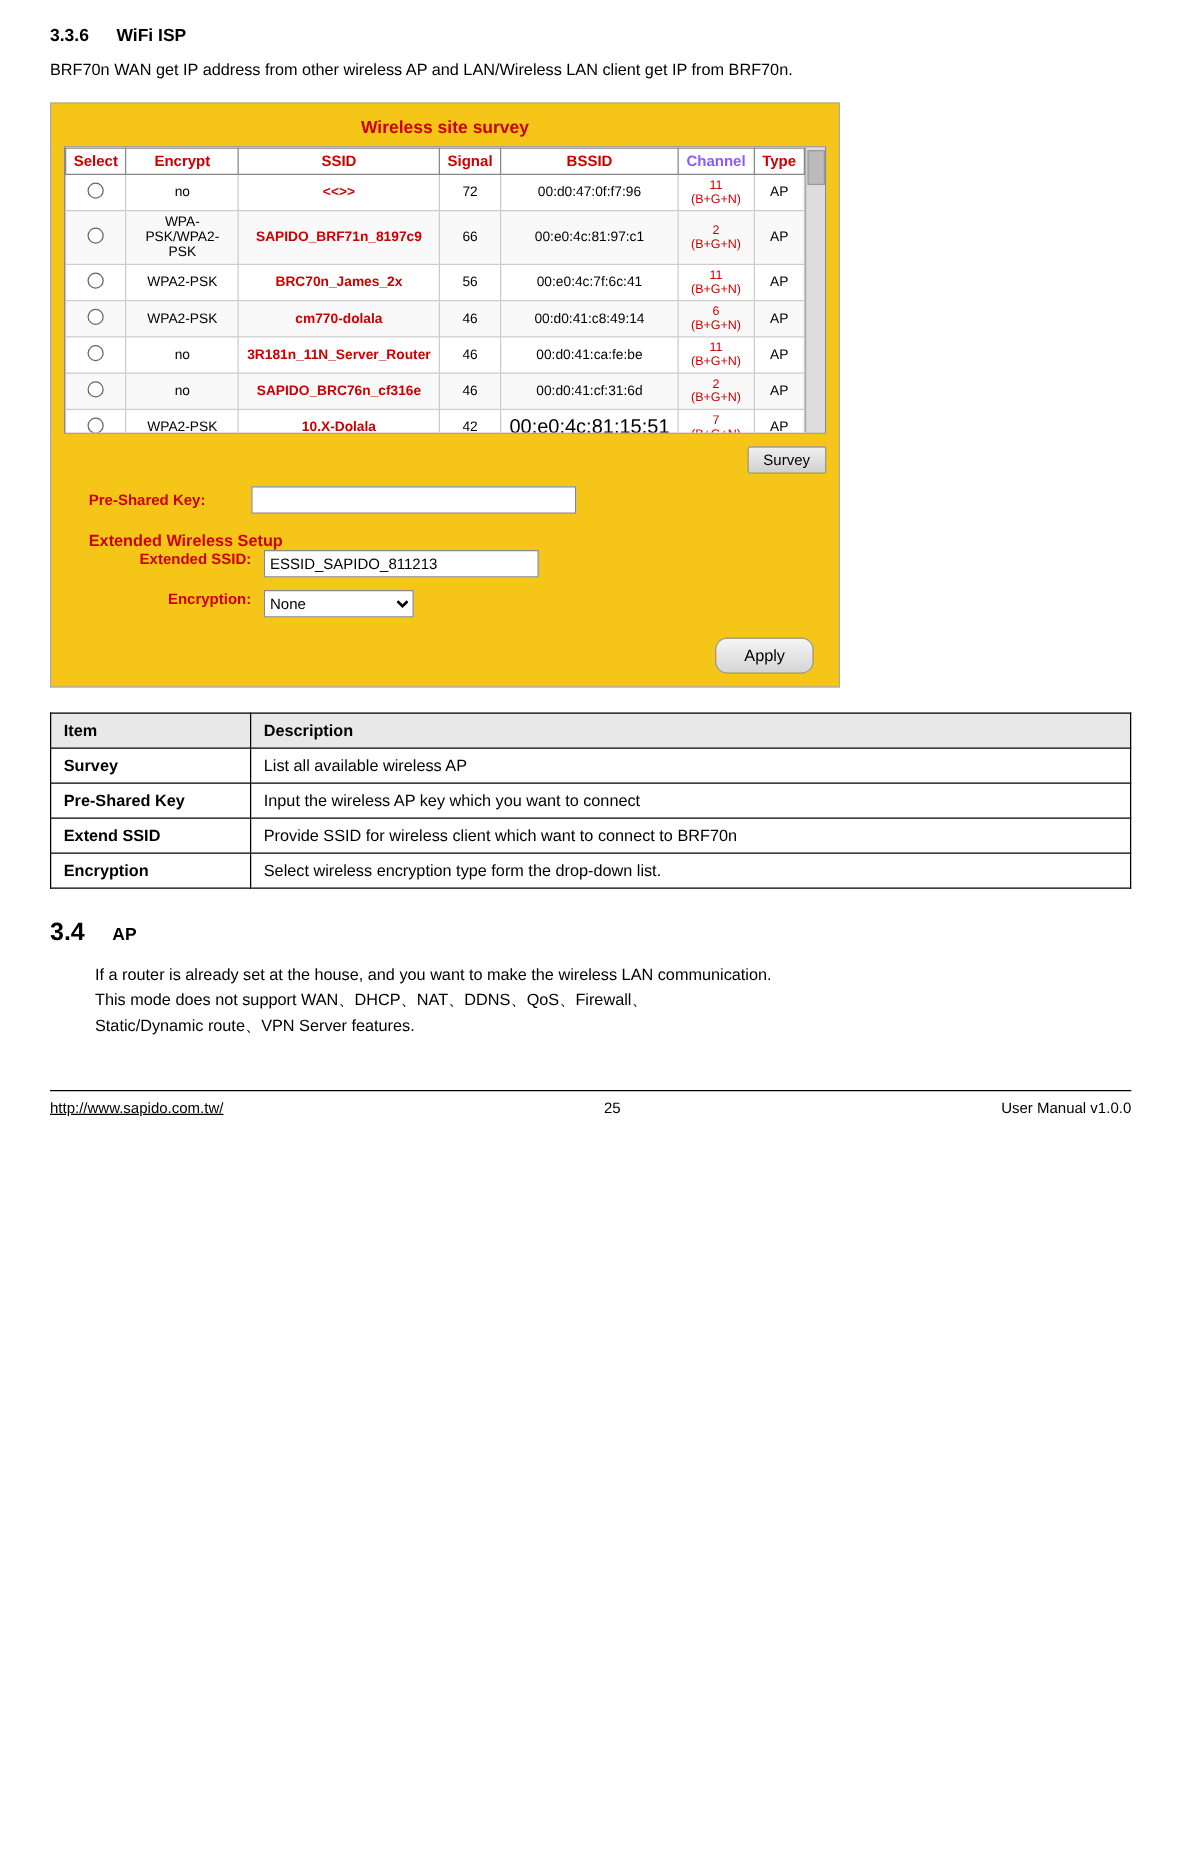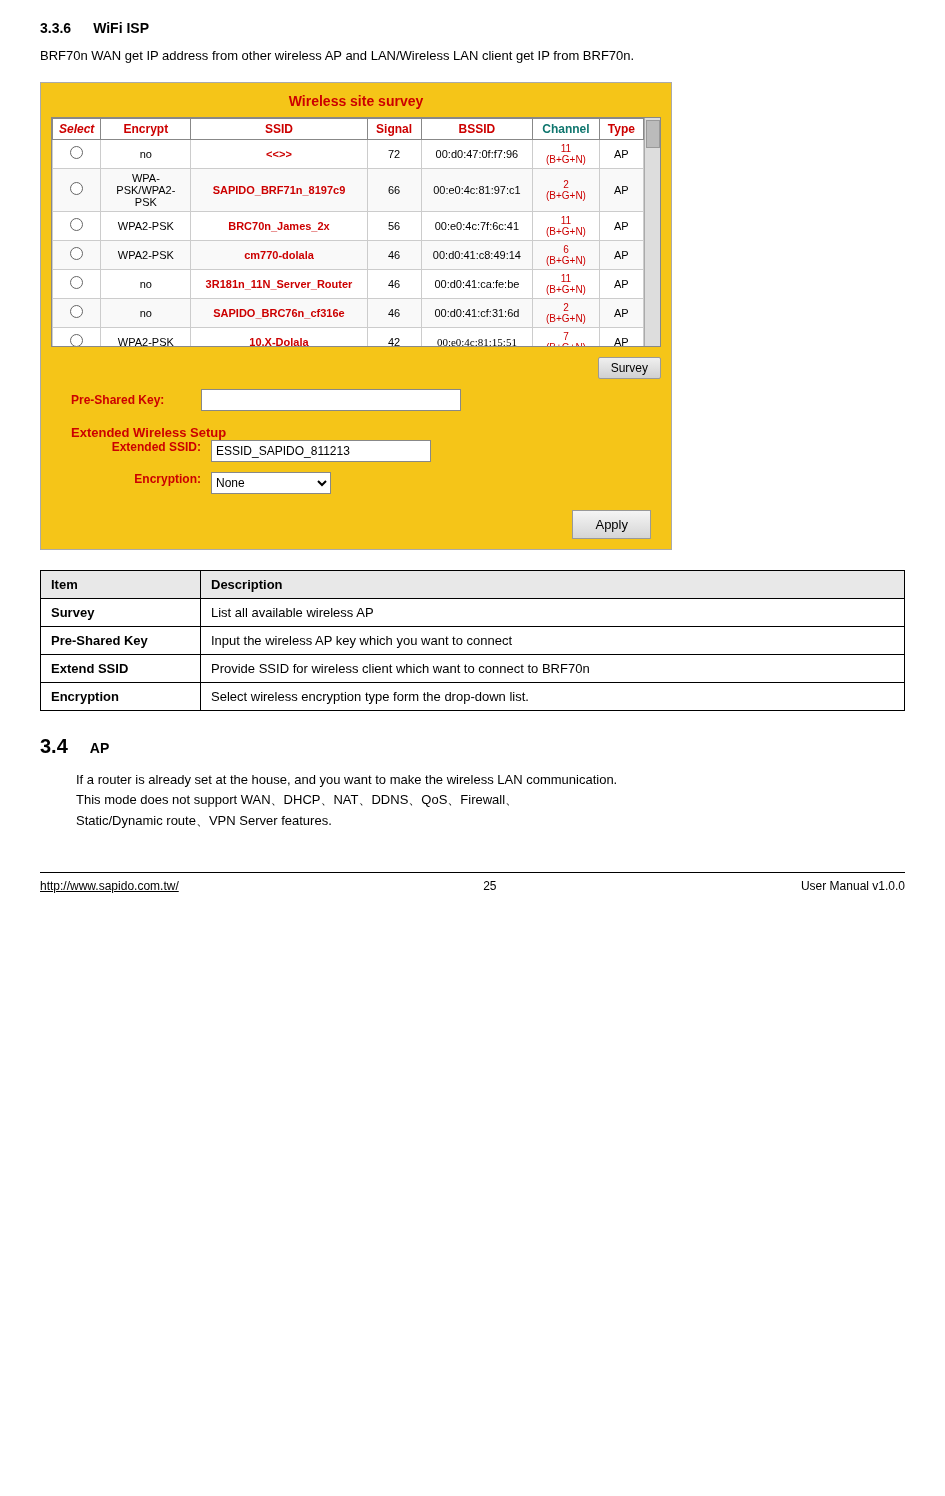--- a/index.html
+++ b/index.html
@@ -139,21 +139,21 @@
       justify-content: flex-end;
       margin-top: 16px;
       padding-right: 10px;
     }
     .apply-btn {
       background: linear-gradient(to bottom, #f5f5f5, #d5d5d5);
       border: 1px solid #999;
       padding: 6px 22px;
       font-size: 13px;
       cursor: pointer;
-      border-radius: 0;
+      border-radius: 10px;
     }
     
     .desc-table {
       width: 100%;
       border-collapse: collapse;
       margin-bottom: 24px;
     }
     .desc-table th {
       border: 1px solid #000;
       padding: 6px 10px;
@@ -195,21 +195,21 @@
       color: #000;
       text-decoration: underline;
       font-size: 12px;
     }
     .footer-page {
       font-size: 12px;
     }
     .footer-version {
       font-size: 12px;
     }
-    .select-col { width: 40px; font-style: italic; }
+    .select-col { width: 40px; }
     .encrypt-col { width: 90px; }
   </style>
 </head>
 <body>
 
 <div style="display:flex; align-items:center; margin-bottom:10px;">
   <span style="font-size:14px; font-weight:bold; margin-right:22px;">3.3.6</span>
   <span style="font-size:14px; font-weight:bold;">WiFi ISP</span>
 </div>
 
@@ -220,21 +220,21 @@
 
   <div class="survey-table-wrapper" style="max-height:230px; overflow:hidden; position:relative;">
     <table class="survey-table" style="width: calc(100% - 16px);">
       <thead>
         <tr>
           <th class="select-col">Select</th>
           <th class="encrypt-col">Encrypt</th>
           <th style="color:#cc0000;">SSID</th>
           <th>Signal</th>
           <th>BSSID</th>
-          <th style="color:#0f766e;">Channel</th>
+          <th style="color:#8b5cf6;">Channel</th>
           <th>Type</th>
         </tr>
       </thead>
       <tbody id="survey-tbody">
           <tr>
       <td style="text-align:center;">
         <span style="display:inline-block; width:13px; height:13px; border-radius:50%; border:1.5px solid #666; background:#fff;"></span>
       </td>
       <td style="font-size:11px;">no</td>
       <td style="color:#cc0000; font-weight:bold; font-size:11px;">&lt;&lt;<br470n_0ff797>&gt;&gt;</br470n_0ff797></td>
@@ -304,21 +304,21 @@
 (B+G+N)</td>
       <td>AP</td>
     </tr>
           <tr>
       <td style="text-align:center;">
         <span style="display:inline-block; width:13px; height:13px; border-radius:50%; border:1.5px solid #666; background:#fff;"></span>
       </td>
       <td style="font-size:11px;">WPA2-PSK</td>
       <td style="color:#cc0000; font-weight:bold; font-size:11px;">10.X-Dolala</td>
       <td>42</td>
-      <td style="font-size:11px;font-family:Liberation Serif, serif;">00:e0:4c:81:15:51</td>
+      <td style="font-size:16px;">00:e0:4c:81:15:51</td>
       <td style="color:#cc0000; font-size:10px; white-space:pre;">7
 (B+G+N)</td>
       <td>AP</td>
     </tr>
         </tbody>
     </table>
 
     <div style="position:absolute; right:0; top:0; bottom:0; width:16px; background:#ddd; border-left:1px solid #aaa;">
       <div style="width:14px; height:28px; background:#bbb; border:1px solid #999; margin:2px auto;"></div>
     </div>

